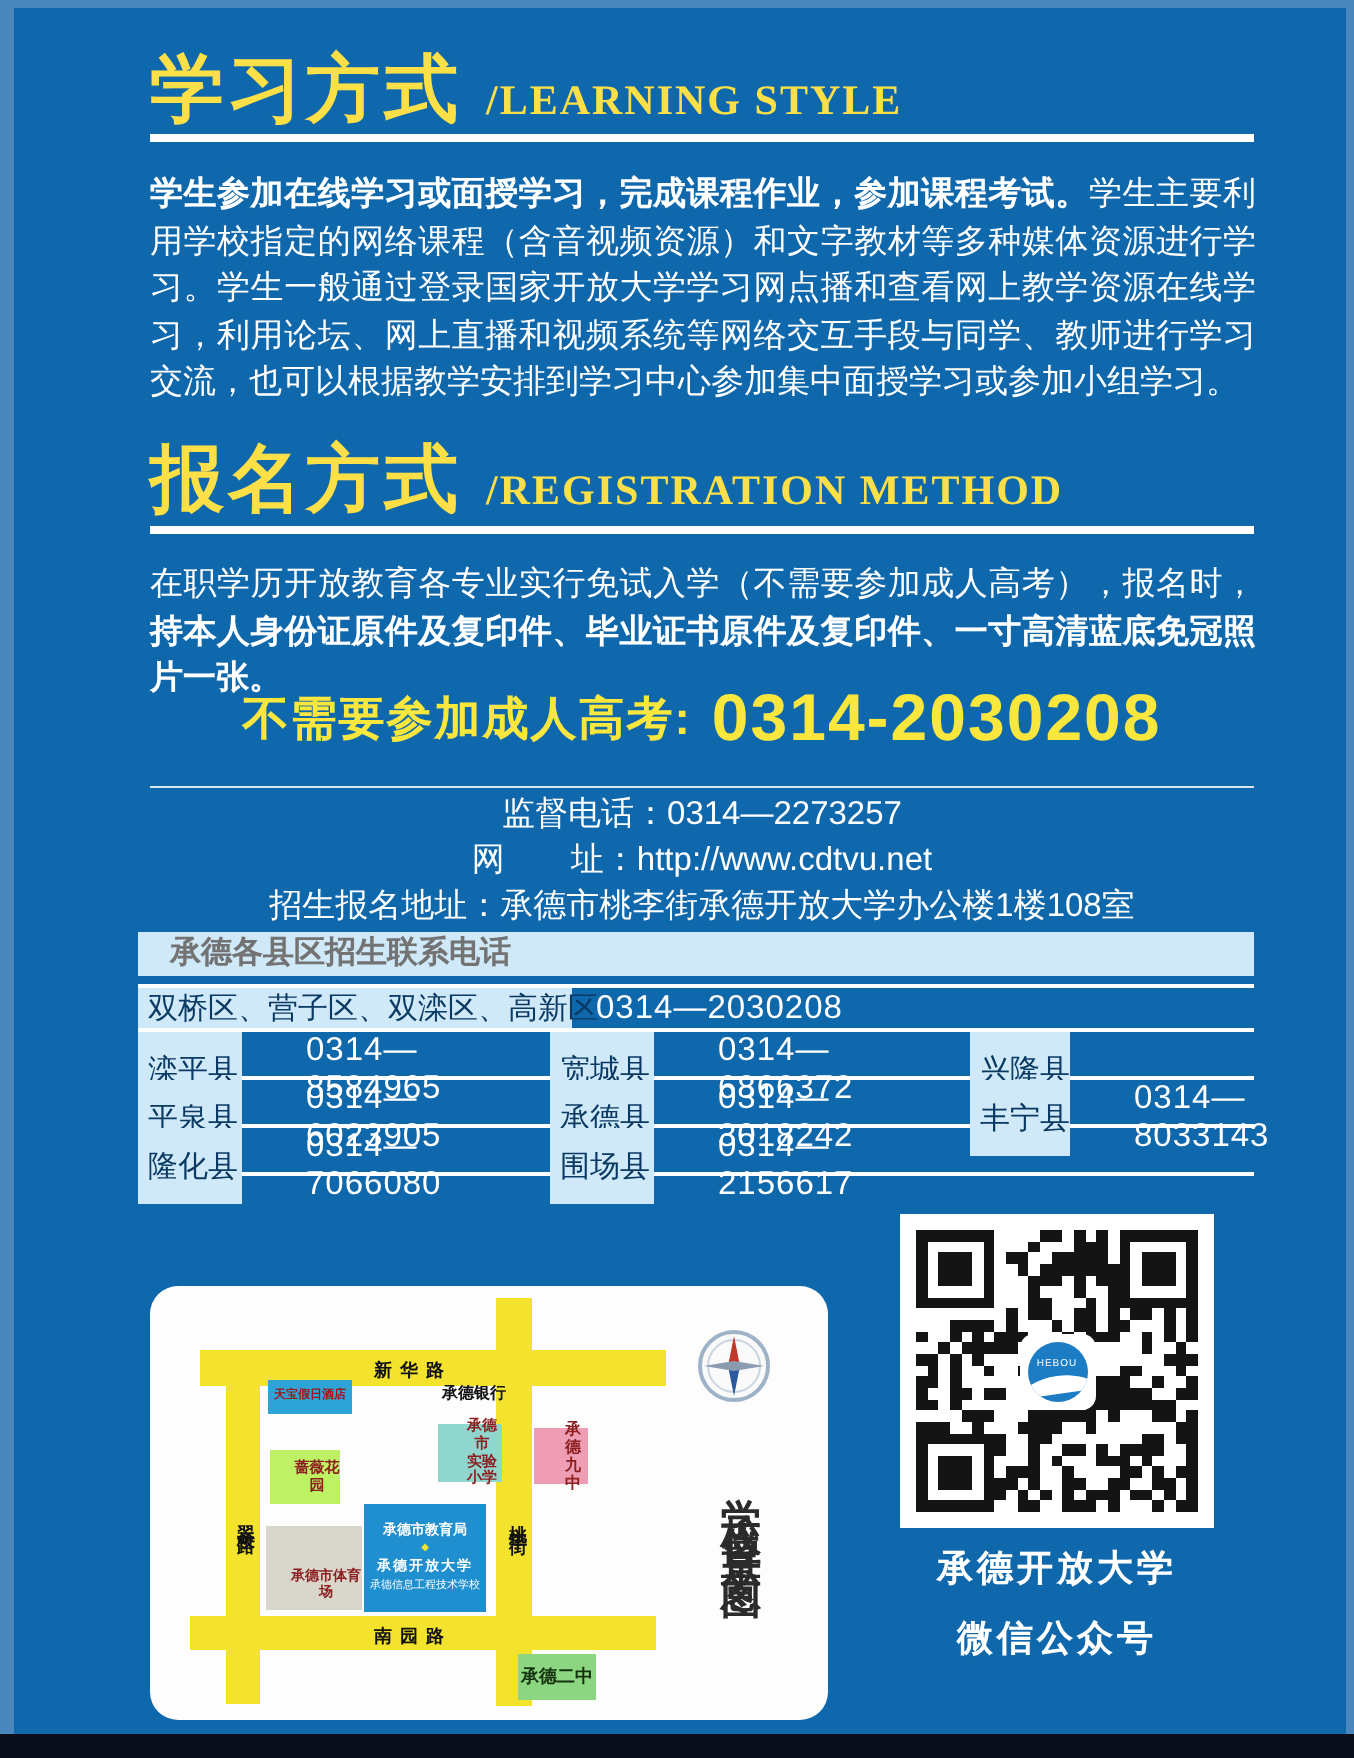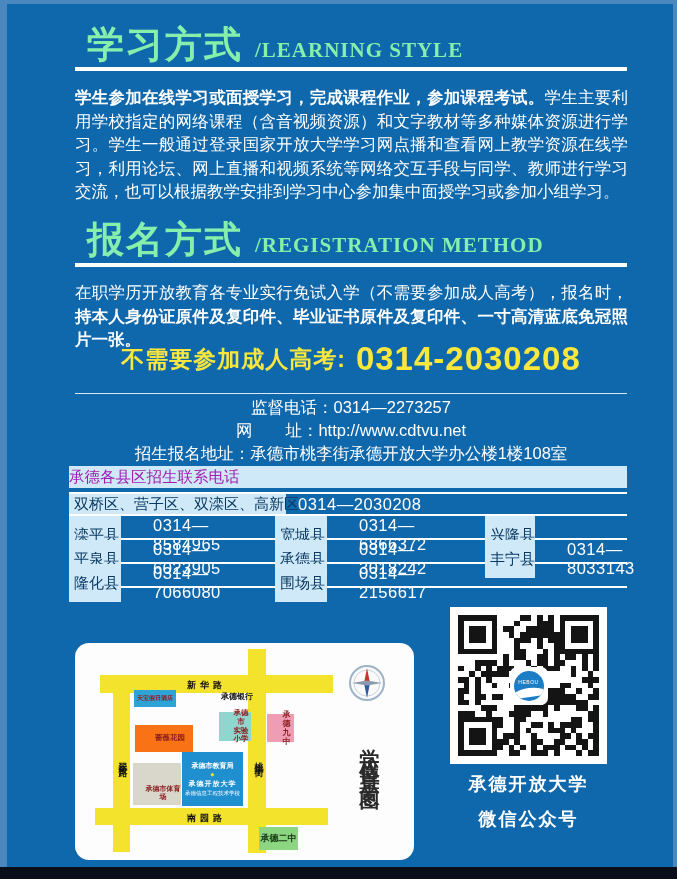--- a/index.html
+++ b/index.html
@@ -2,40 +2,40 @@
 <html><head>
 <meta charset="utf-8">
 <style>
   * { margin:0; padding:0; box-sizing:border-box; }
   html,body { width:677px; height:879px; }
   body { font-family:"Liberation Sans", sans-serif; background:#4b87bf; position:relative; overflow:hidden; }
   .poster { position:absolute; left:7px; top:4px; right:4px; bottom:0; background:#0f67ac; }
   .bottom-strip { position:absolute; left:0; right:0; bottom:0; height:12px; background:#0a0e1a; z-index:9; }
 
   
-  .sec-head { position:absolute; left:80px; width:552px; color:#86efac; display:flex; align-items:baseline; gap:12px; }
+  .sec-head { position:absolute; left:68px; width:552px; color:#fde047; display:flex; align-items:baseline; gap:12px; }
   .sec-head .zh { font-size:37px; font-weight:bold; letter-spacing:2px; }
   .sec-head .en { font-family:"Liberation Serif", serif; font-weight:bold; font-size:21px; letter-spacing:1px; }
   .rule { position:absolute; left:68px; width:552px; height:4px; background:#ffffff; }
   .rule.thin { height:1px; background:rgba(255,255,255,.85); }
 
   .para { position:absolute; left:68px; width:553px; color:#fff; font-size:16.5px; line-height:23.5px; text-align:justify; }
   .para .b { font-weight:bold; }
 
   .hotline { position:absolute; left:68px; width:552px; top:336px; display:flex; align-items:center; justify-content:center; gap:10px; color:#f9e73e; }
   .hotline .lbl { font-size:23px; font-weight:bold; letter-spacing:1px; }
   .hotline .num { font-size:33px; font-weight:bold; letter-spacing:1px; font-family:"Liberation Sans", sans-serif; }
 
   .contacts { position:absolute; left:68px; width:552px; top:394px; color:#fff; font-size:16.5px; text-align:center; }
   .contacts div { margin-bottom:4px; line-height:19px; }
   .contacts a { color:#fff; text-decoration:none; }
 
   
   .ctable { position:absolute; left:62px; top:462px; width:558px; }
-  .ctable .thead { background:#cfe9f8; color:#a21caf; font-weight:normal; font-size:15.5px; height:22px; line-height:22px; padding-left:0; margin-bottom:4px; }
+  .ctable .thead { background:#cfe9f8; color:#737373; font-weight:bold; font-size:15.5px; height:22px; line-height:22px; padding-left:16px; margin-bottom:4px; }
   .trow { display:grid; height:24px; align-items:stretch; border-bottom:2px solid #ffffff; }
   .trow.first { border-top:2px solid #ffffff; grid-template-columns:217px 1fr; }
   .trow.cols3 { grid-template-columns:52px 114px 52px 118px 50px 1fr;gap:20px; }
   .cell-name { background:#cfe9f8; color:#0a3a63; font-size:15px; display:flex; align-items:center; padding:0 5px; white-space:nowrap; }
   .cell-phone { color:#fff; font-size:16.5px; display:flex; align-items:center; padding-left:12px; letter-spacing:.5px; }
 
   
   .map-panel { position:absolute; left:68px; top:639px; width:339px; height:217px; background:#fdfdfd; border-radius:14px; overflow:hidden; }
   .road { position:absolute; background:#f3e32d; }
   .road-label-h { position:absolute; color:#111; font-weight:bold; font-size:9px; letter-spacing:4px; }
@@ -137,21 +137,21 @@
     <div class="bld" style="left:59px; top:47px; width:42px; height:17px; background:#2ea3d6; color:#a01515; font-size:6px; font-weight:bold;">天宝假日酒店</div>
     <div class="bld" style="left:144px; top:48px; width:36px; height:11px; color:#111; font-size:8px; font-weight:bold;">承德银行</div>
     <div class="bld red-text" style="left:144px; top:69px; width:32px; height:29px; background:#8fd6cf; font-size:7.5px;">
       <span>承德市</span>
       <span>实验小学</span>
     </div>
     <div class="bld red-text" style="left:192px; top:71px; width:27px; height:28px; background:#ef9db4; font-size:8px;">
       <span>承德</span>
       <span>九中</span>
     </div>
-    <div class="bld red-text" style="left:60px; top:82px; width:58px; height:27px; background:#f97316; font-size:7.5px;">蔷薇花园</div>
+    <div class="bld red-text" style="left:60px; top:82px; width:35px; height:27px; background:#bef264; font-size:7.5px;">蔷薇花园</div>
     <div class="bld red-text" style="left:58px; top:120px; width:48px; height:42px; background:#d9d6cb; font-size:7px; justify-content:flex-end; padding-bottom:4px;">承德市体育场</div>
     <div class="bld" style="left:107px; top:109px; width:61px; height:54px; background:#1f8fd0; color:#fff; gap:2px;">
       <span style="font-size:7px; font-weight:bold;">承德市教育局</span>
       <span style="font-size:5px; color:#f3e32d;">◆</span>
       <span style="font-size:7px; font-weight:bold; letter-spacing:1px;">承德开放大学</span>
       <span style="font-size:5.5px;">承德信息工程技术学校</span>
     </div>
     <div class="bld" style="left:184px; top:184px; width:39px; height:23px; background:#8cd581; color:#15320f; font-size:9px; font-weight:bold;">承德二中</div>
 
     <svg class="compass" viewBox="0 0 40 40">

